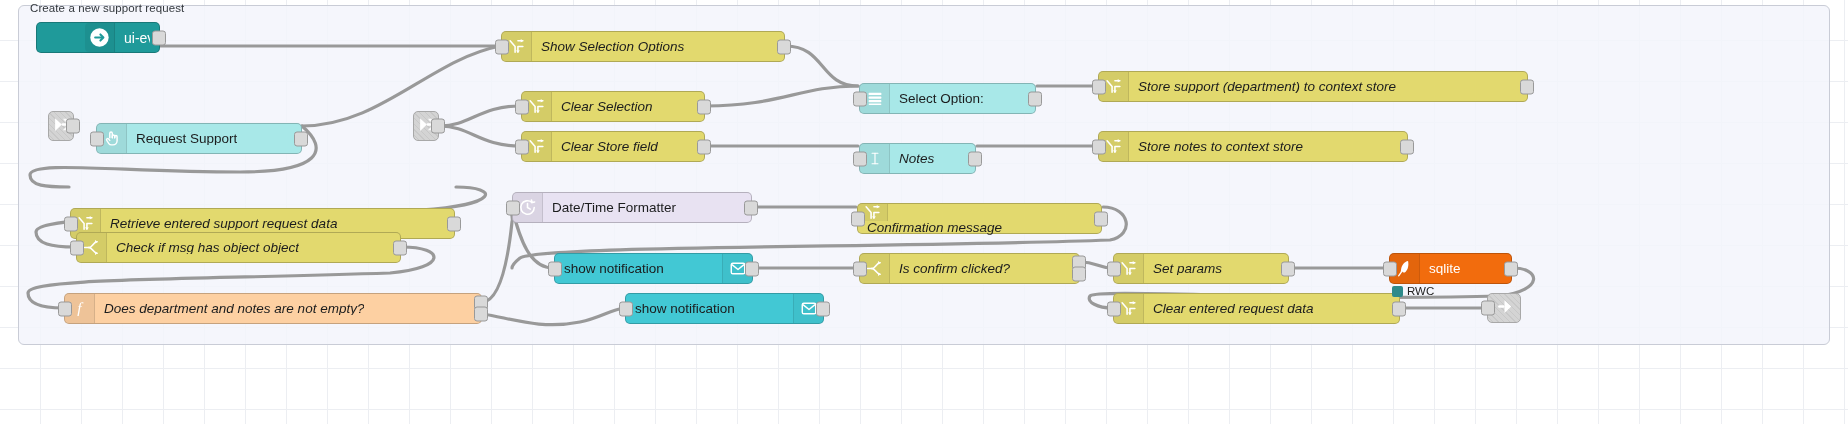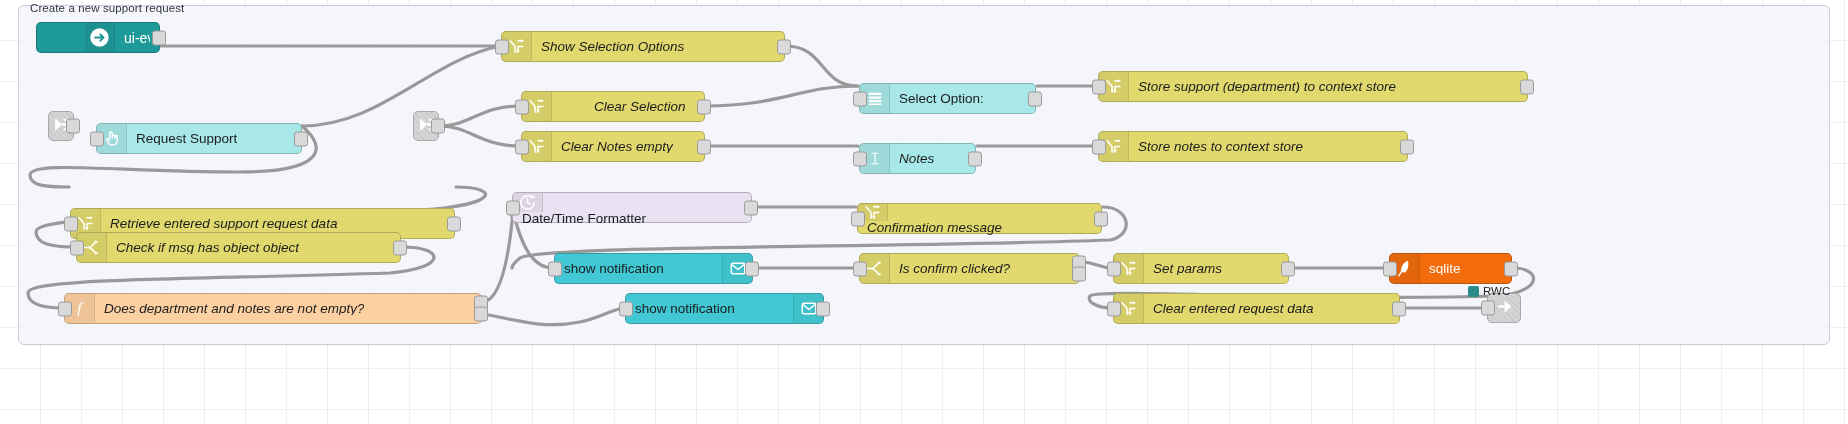--- a/index.html
+++ b/index.html
@@ -112,21 +112,21 @@
   .port.out.p2 { top: 70%; }
 
   
   .n-change  { background: #e2d96e; }
   .n-switch  { background: #e2d96e; }
   .n-func    { background: #fdd0a2; }
   .n-dash    { background: #a8e8e8; margin-top: 12px; }
   .n-uievent { background: #1f9a9a; }
   .n-uievent .lbl { color: #fff; font-size: 14px; }
   .n-notify  { background: #42c8d4; }
-  .n-datetime{ background: #e8e2f2; flex-direction: column; }
+  .n-datetime{ background: #e8e2f2; }
   .n-sqlite  { background: #f26c0d; }
   .n-sqlite .lbl { color: #fff; }
 
   
   .linknode {
     position: absolute;
     width: 26px; height: 30px;
     background: #d4d4d4;
     border: 1px solid #a8a8a8;
     border-radius: 5px;
@@ -258,21 +258,21 @@
         <path d="M21 12 L14 12 L14 20"></path>
             <path d="M11 17.5 L14 20.5 L17 17.5" fill="white" stroke="none"></path>
       </svg>
         </span>
         <span class="body">
                 <span class="lbl italic">Show Selection Options</span>
               </span>
         <span class="port in"></span>
         <span class="port out"></span>
       </div>
-      <div class="node n-change" style="left: 521px; top: 91px; width: 184px; gap: 33px;">
+      <div class="node n-change" style="left: 521px; top: 91px; width: 184px;">
         <span class="icon-left">
           <svg width="17" height="17" viewBox="0 0 24 24" fill="none" stroke="white" stroke-width="2.2" stroke-linecap="round" stroke-linejoin="round">
         <path d="M3 4 L10 12 L10 20"></path>
             <path d="M14 4 L21 4"></path>
             <path d="M18 1.5 L21.5 4 L18 6.5" fill="white" stroke="none"></path>
         <path d="M21 12 L14 12 L14 20"></path>
             <path d="M11 17.5 L14 20.5 L17 17.5" fill="white" stroke="none"></path>
       </svg>
         </span>
         <span class="body">
@@ -285,21 +285,21 @@
         <span class="icon-left">
           <svg width="17" height="17" viewBox="0 0 24 24" fill="none" stroke="white" stroke-width="2.2" stroke-linecap="round" stroke-linejoin="round">
         <path d="M3 4 L10 12 L10 20"></path>
             <path d="M14 4 L21 4"></path>
             <path d="M18 1.5 L21.5 4 L18 6.5" fill="white" stroke="none"></path>
         <path d="M21 12 L14 12 L14 20"></path>
             <path d="M11 17.5 L14 20.5 L17 17.5" fill="white" stroke="none"></path>
       </svg>
         </span>
         <span class="body">
-                <span class="lbl italic">Clear Notes empty</span>
+                <span class="lbl italic">Clear Store field</span>
               </span>
         <span class="port in"></span>
         <span class="port out"></span>
       </div>
       <div class="node n-dash" style="left: 859px; top: 71px; width: 177px;">
         <span class="icon-left">
           <svg width="18" height="17" viewBox="0 0 24 24" fill="white">
         <rect x="3" y="4" width="18" height="3.2" rx="1"></rect>
         <rect x="3" y="9" width="18" height="3.2" rx="1"></rect>
         <rect x="3" y="14" width="18" height="3.2" rx="1"></rect>
@@ -523,18 +523,18 @@
       </div>
       <div class="node n-link linknode dotted" style="left: 1487px; top: 293px; width: 34px; height: 30px;">
         <span><svg width="17" height="17" viewBox="0 0 24 24" fill="white">
         <rect x="3" y="10.2" width="9" height="3.6" rx="1.6"></rect>
             <path d="M12 3 L12 21 L21.5 12 Z"></path>
           </svg></span>
         <span class="port in"></span>
       </div>
     </div>
 
-  <div id="sqlite-status" style="left:1468px; top:285px;">
+  <div id="sqlite-status" style="left:1392px; top:285px;">
     <span class="sq"></span>
     <span class="txt">RWC</span>
   </div>
 
 </div>
 
 </body></html>

